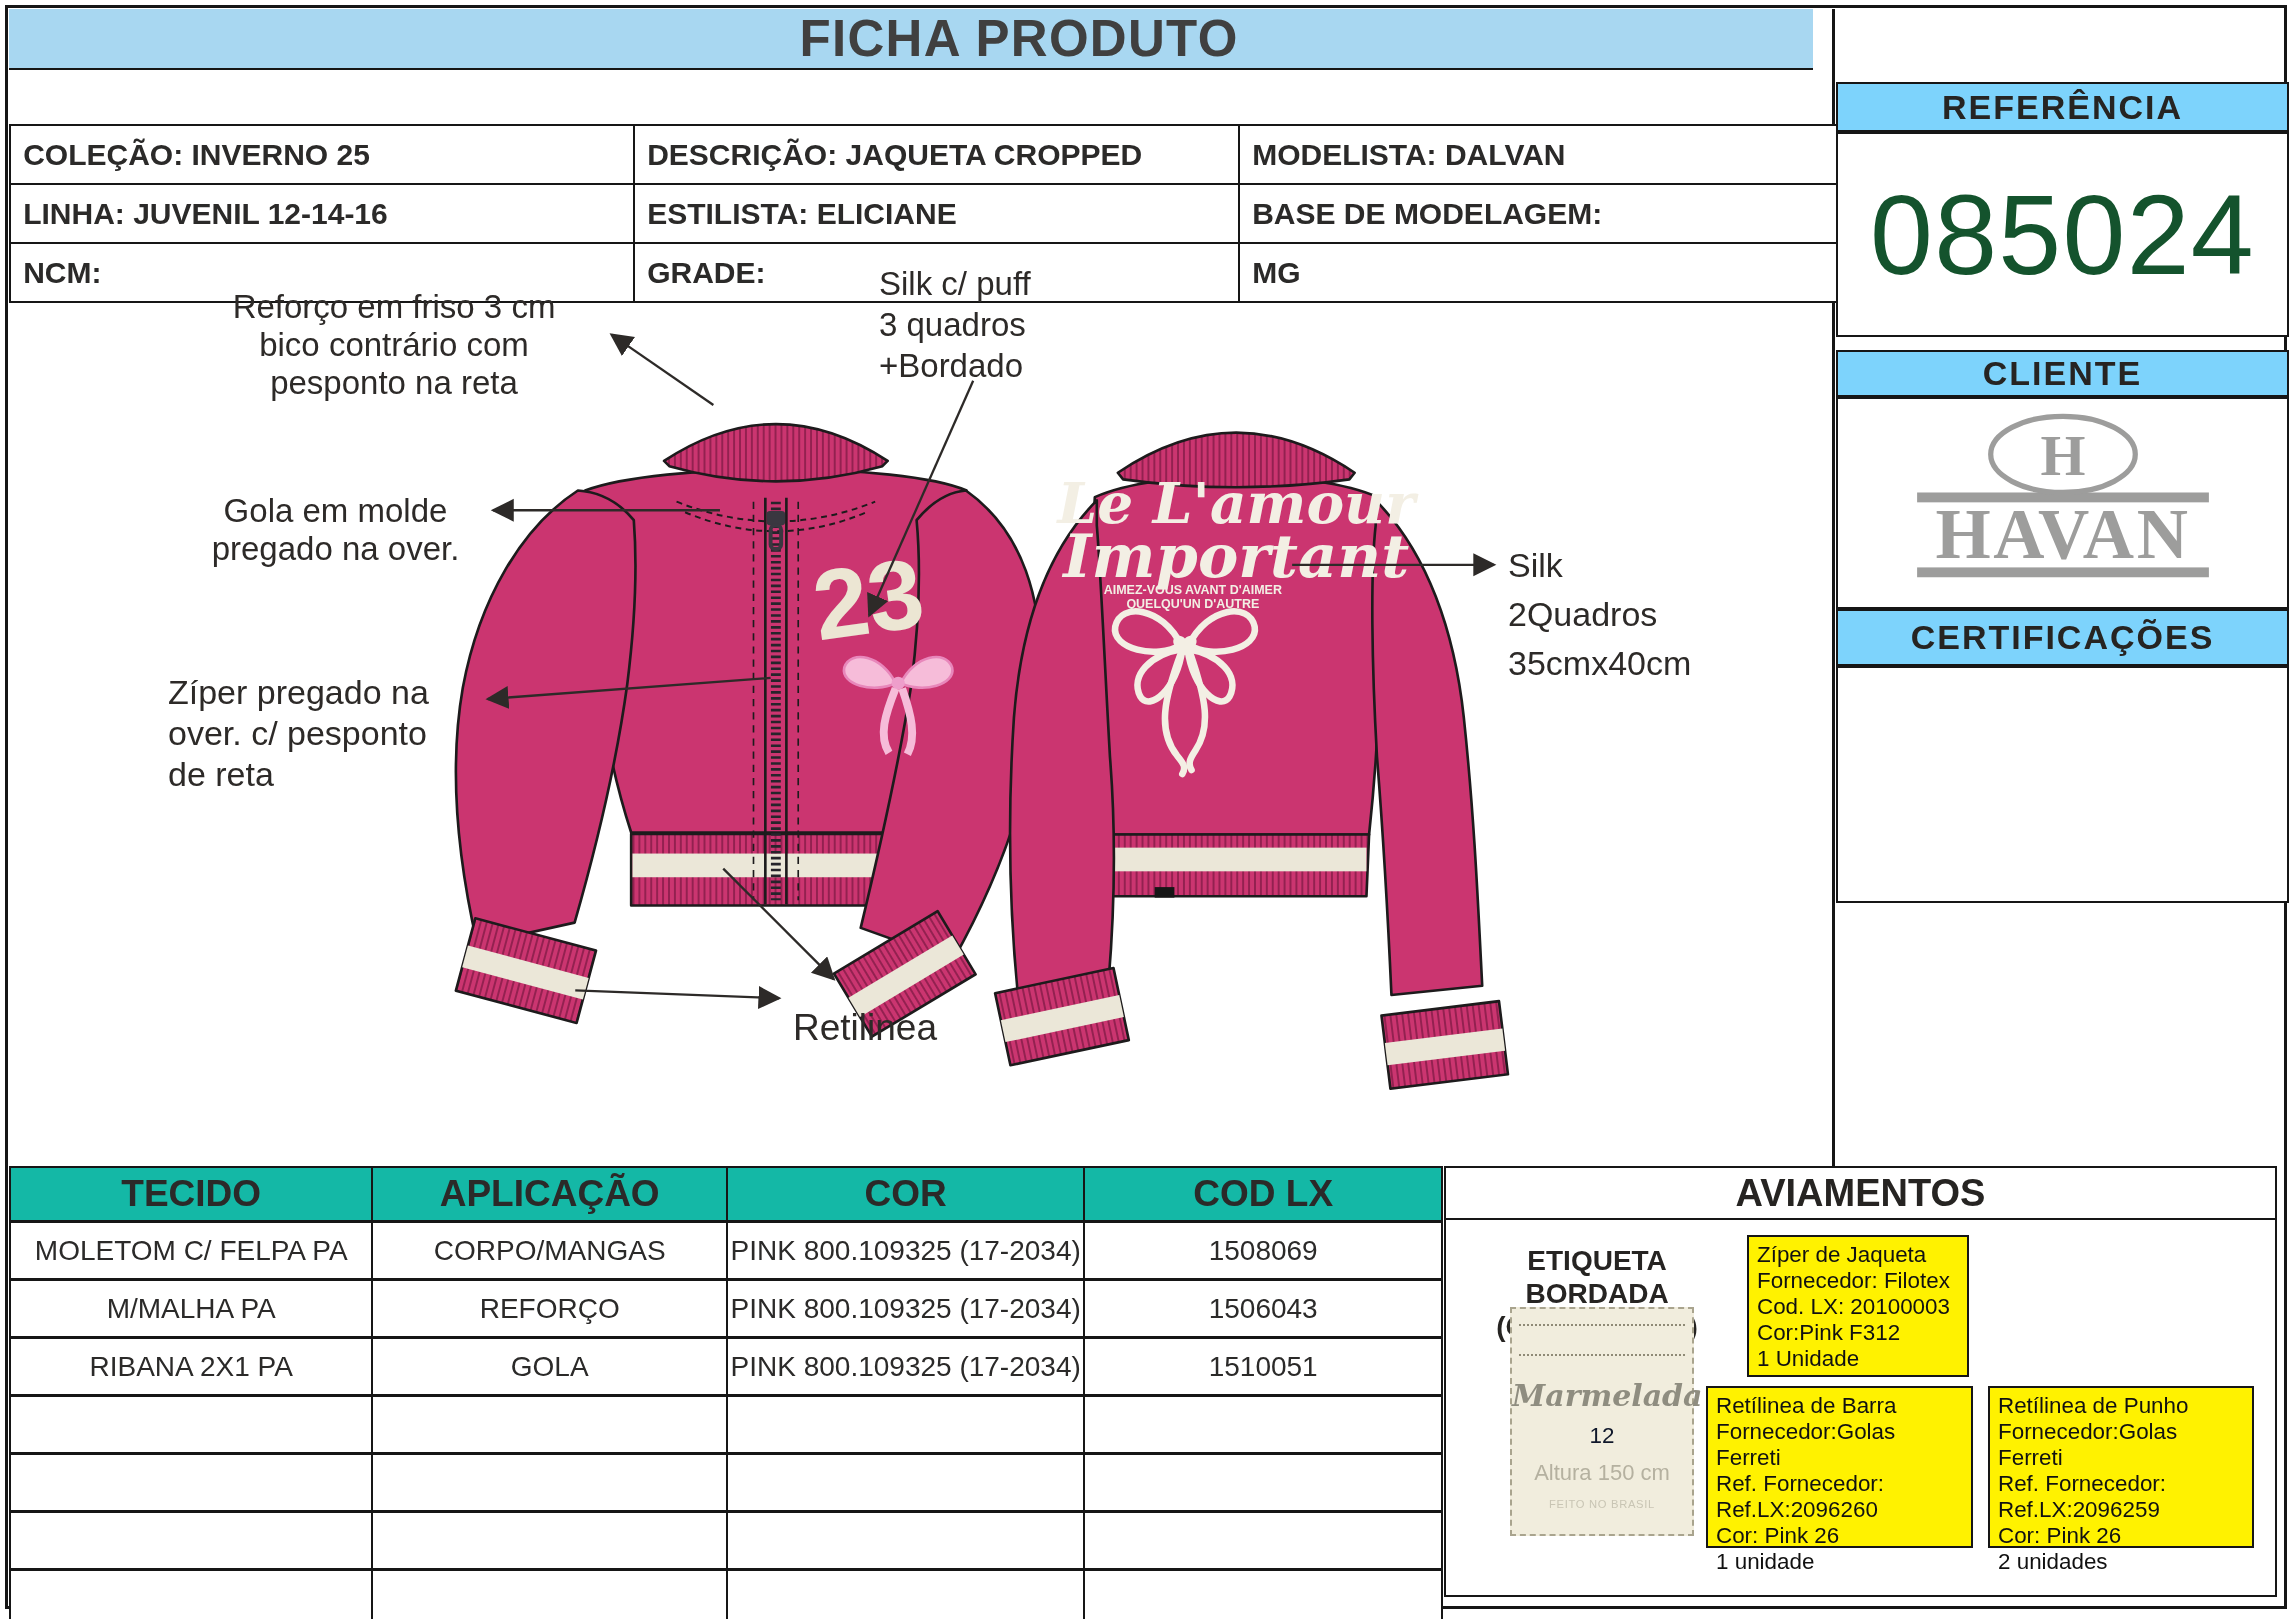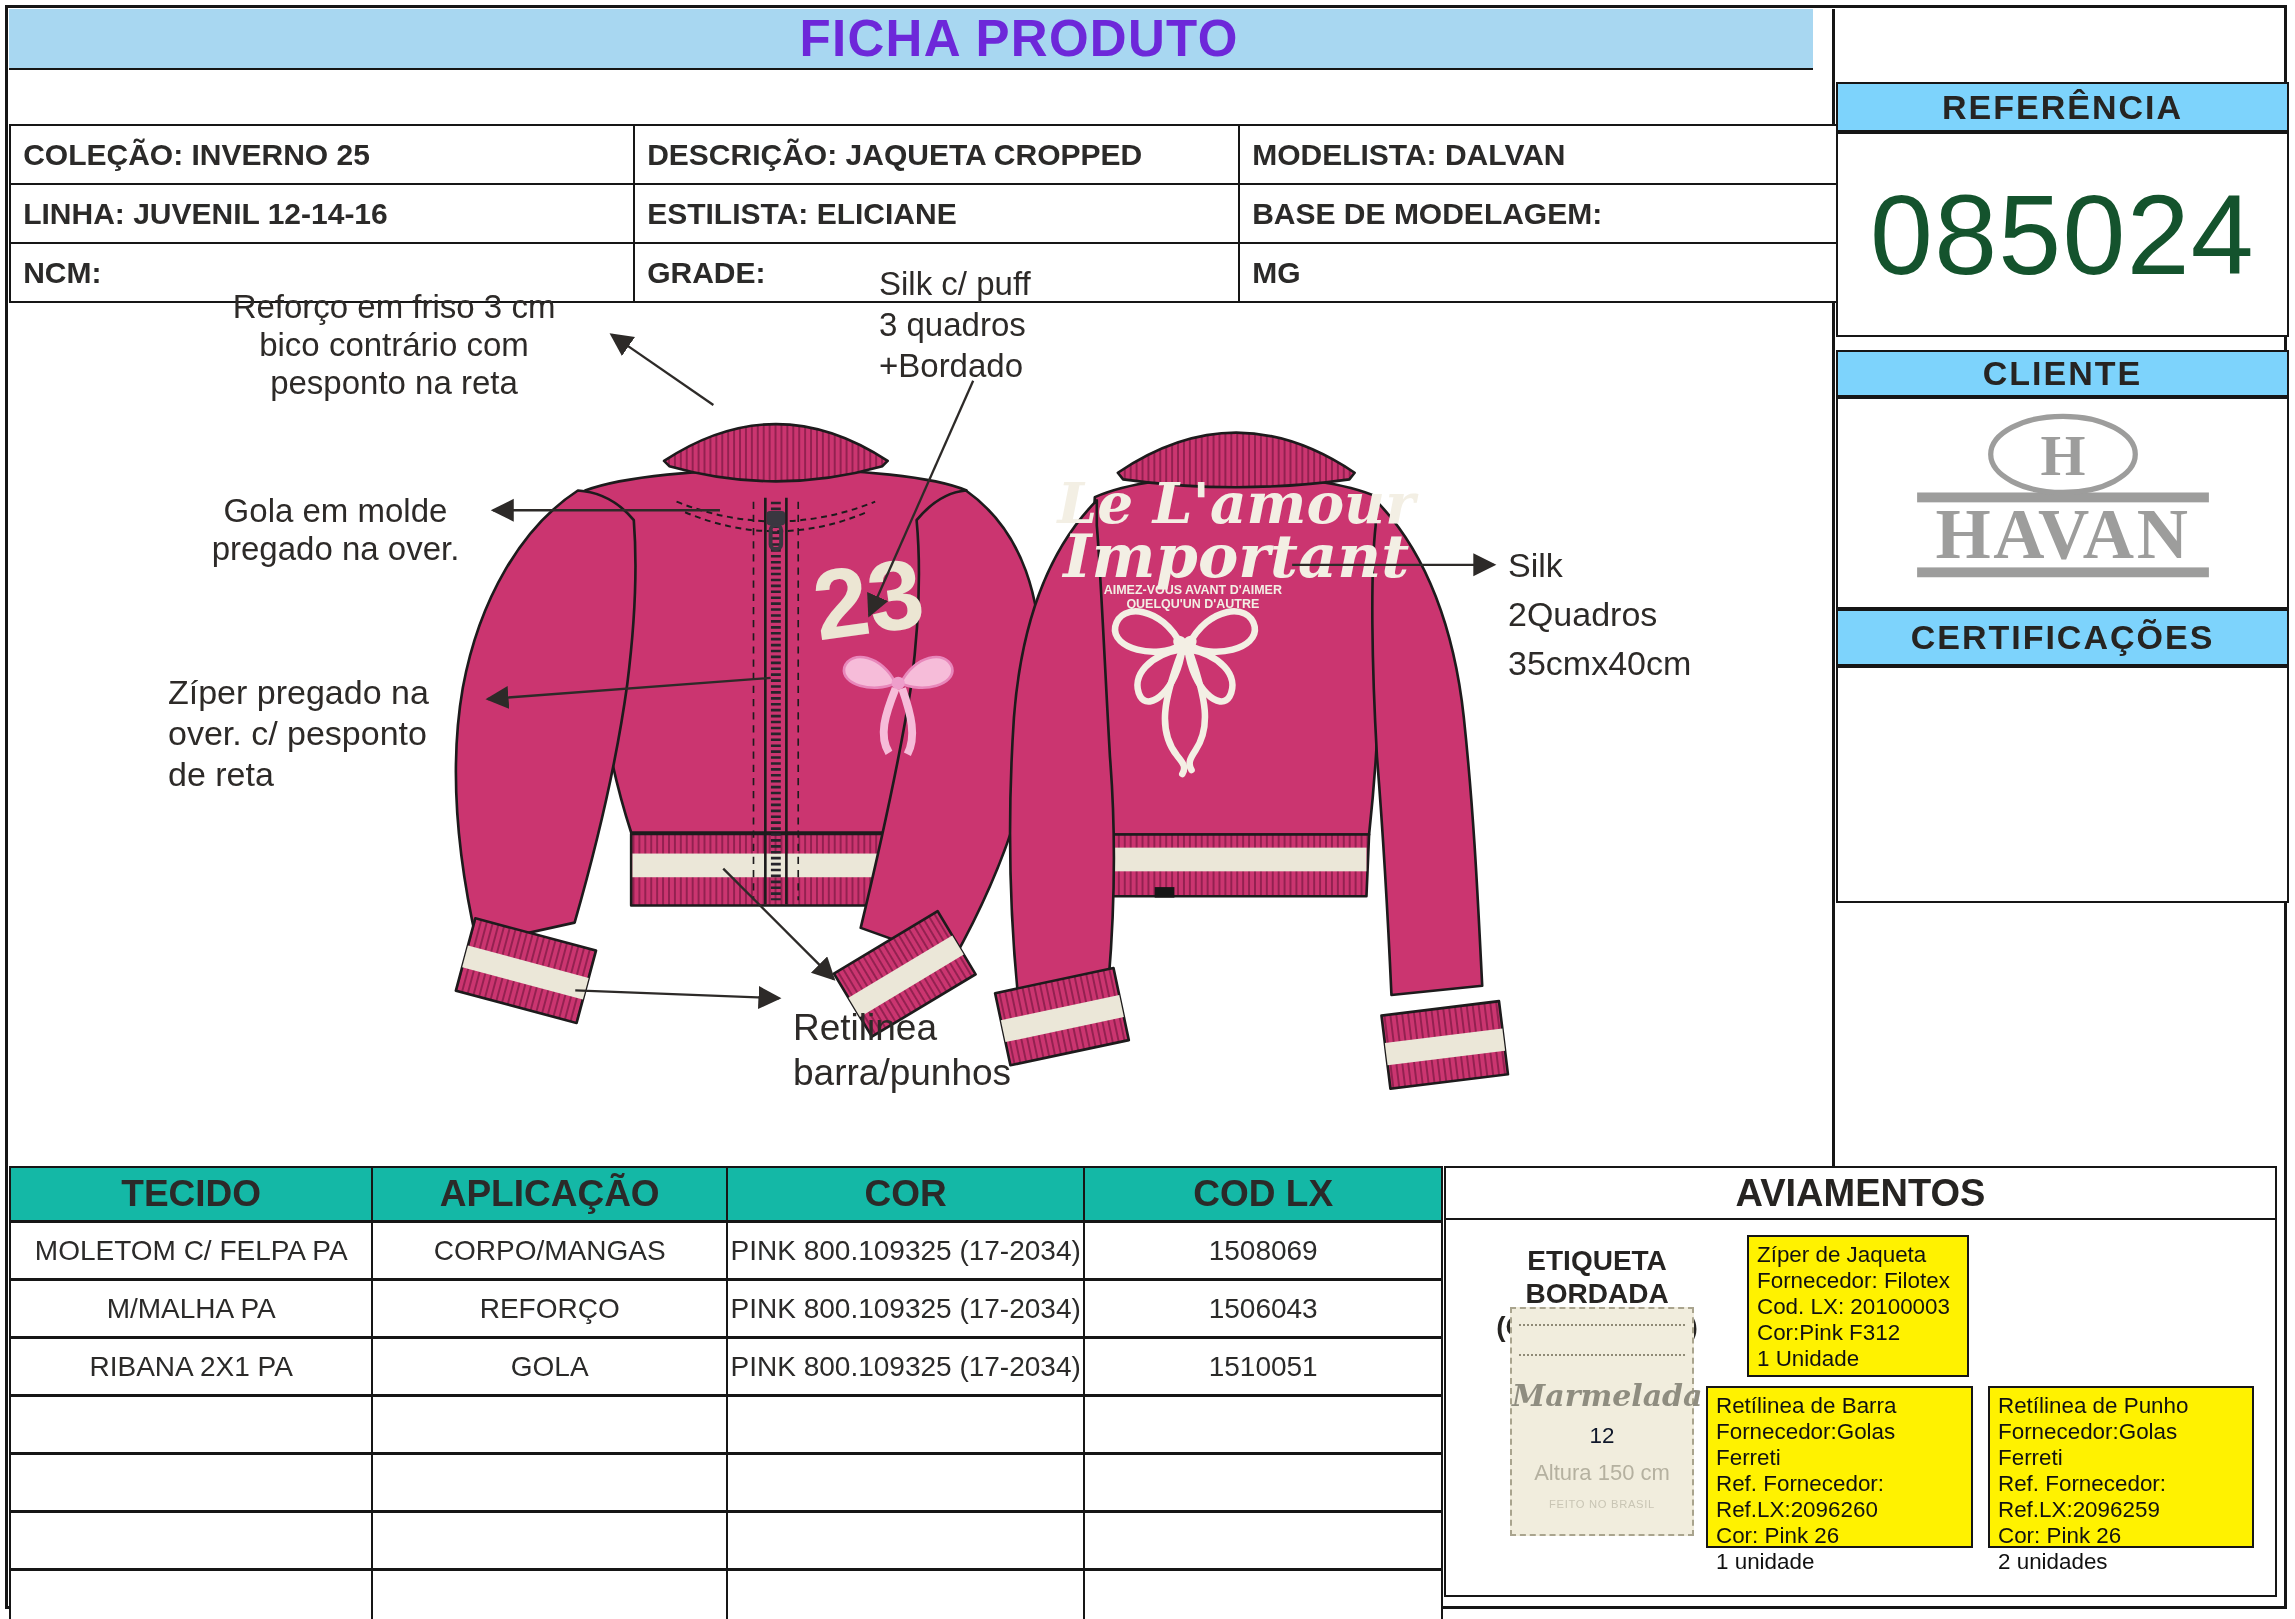--- a/index.html
+++ b/index.html
@@ -6,21 +6,21 @@
   .sheet{position:relative;width:2295px;height:1619px;background:#ffffff;
          font-family:"Liberation Sans",sans-serif;color:#2b2a29;overflow:hidden;}
   .abs{position:absolute;}
   .page-border{left:5.3px;top:5.3px;width:2276px;height:1598px;border:3.3px solid #161616;}
   .vdivider{left:1832px;top:8.6px;width:3.3px;height:1158px;background:#161616;}
 
   
   .title-bar{left:8.6px;top:8.6px;width:1804px;height:61px;background:#a8d7f1;
              border-bottom:2.6px solid #161616;display:flex;align-items:center;justify-content:center;
              padding-left:217px;box-sizing:border-box;}
-  .title-bar span{font-size:51px;font-weight:bold;letter-spacing:1.3px;color:#6d28d9;}
+  .title-bar span{font-size:51px;font-weight:bold;letter-spacing:1.3px;color:#404040;}
 
   
   .info-table{left:9.2px;top:84px;border-collapse:collapse;table-layout:fixed;margin-top:40px;}
   .info-table td{border:2.6px solid #161616;height:57px;font-size:30px;font-weight:bold;
                  padding:0 0 0 12px;vertical-align:middle;background:#fff;}
 
   
   .rc{left:1836px;width:453px;box-sizing:border-box;border:2.6px solid #161616;background:#fff;}
   .band{background:#7dd3fc;display:flex;align-items:center;justify-content:center;
         font-weight:bold;font-size:34px;letter-spacing:2px;color:#262422;}
@@ -252,21 +252,20 @@
     <div>3 quadros</div>
     <div>+Bordado</div>
   </div>
   <div class="note n-silk2">
     <div>Silk</div>
     <div>2Quadros</div>
     <div>35cmx40cm</div>
   </div>
   <div class="note n-retilinea">
     <div>Retilinea</div>
-    <div>barra/punhos</div>
   </div>
 
   <table class="abs tecido-table">
     <tbody>
         <tr>
       <th style="width:358px">TECIDO</th>
       <th style="width:351px">APLICAÇÃO</th>
       <th style="width:353px">COR</th>
       <th style="width:354px">COD LX</th>
     </tr>

